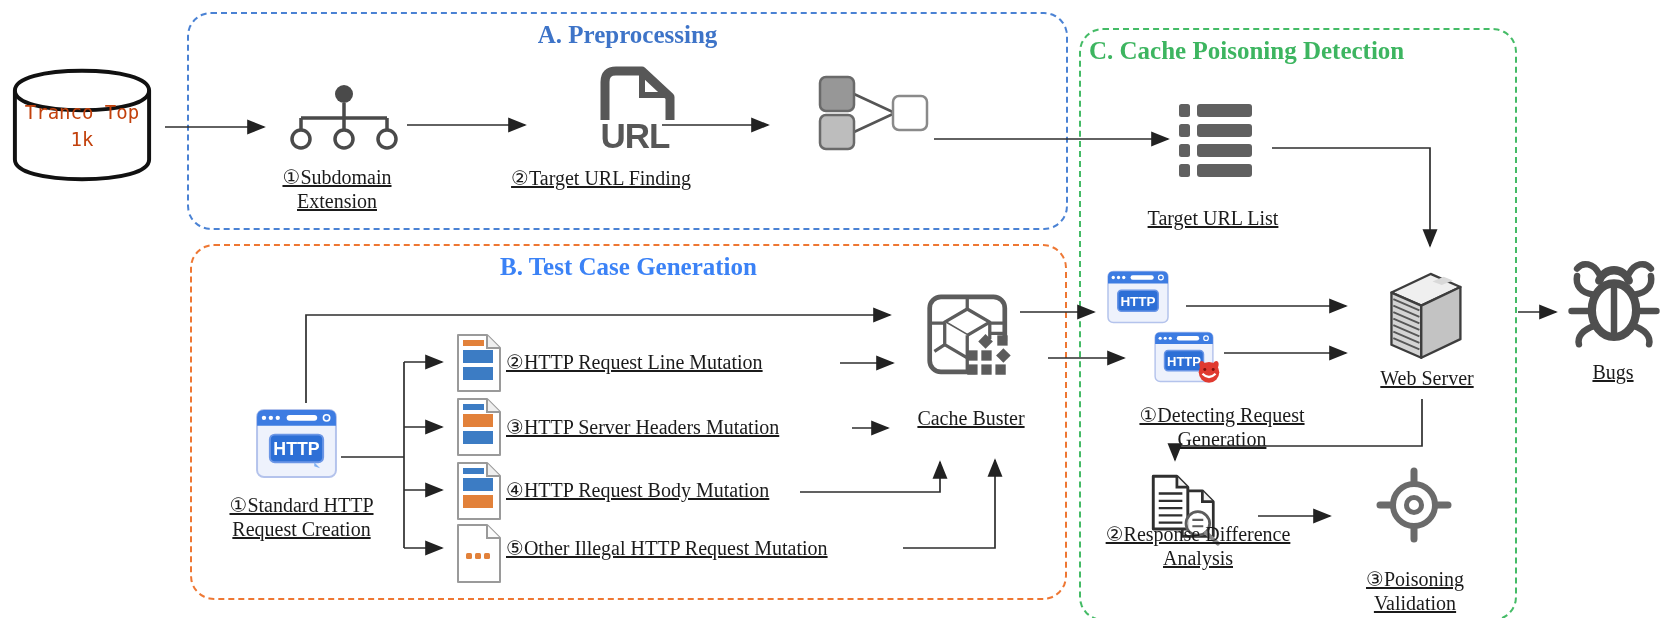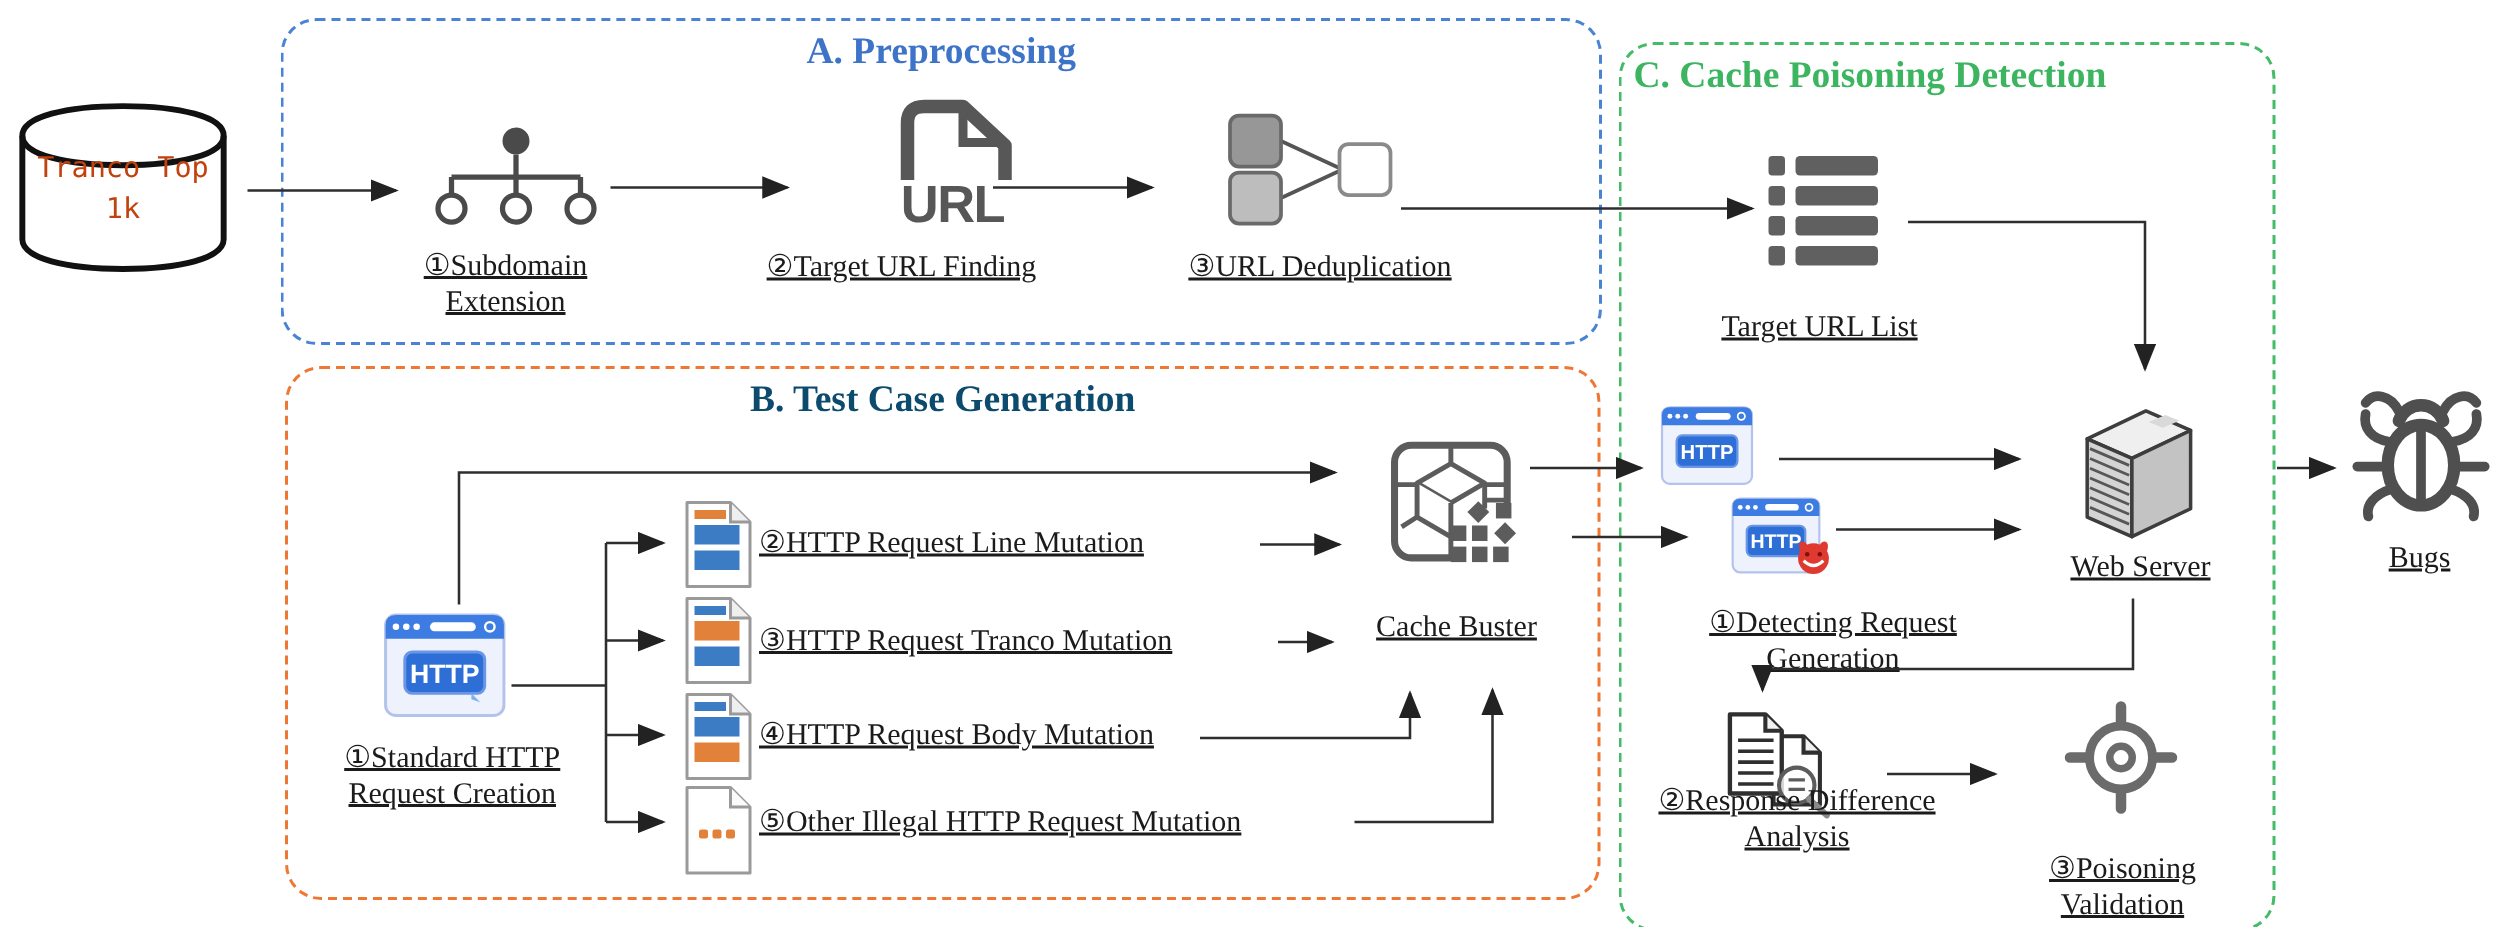--- a/index.html
+++ b/index.html
@@ -9,21 +9,21 @@
   }
   .box{position:absolute;border-radius:24px;box-sizing:border-box;}
   .box-a{border:2px dashed #4a82d4;}
   .box-b{border:2px dashed #ee7733;}
   .box-c{border:2px dashed #44bb66;}
   .box-title{
     font-weight:bold;font-size:25px;line-height:28px;margin-top:7px;text-align:center;
     font-family:"Liberation Serif","DejaVu Serif",serif;
   }
   .box-a .box-title{color:#3e74c8;}
-  .box-b .box-title{color:#0c4a6e;}
+  .box-b .box-title{color:#3b82f6;}
   .box-c .box-title{color:#3db560;text-align:left;padding-left:8px;}
   .lbl{
     position:absolute;font-size:20px;line-height:24px;text-align:center;
     font-family:"Liberation Serif","DejaVu Serif","DejaVu Sans",serif;
     text-decoration:underline;
   }
   .lbl.row{text-align:right;white-space:nowrap;}
   .icon{position:absolute;overflow:visible;}
   .icon svg{display:block;overflow:visible;}
   #edges{position:absolute;left:0;top:0;z-index:3;pointer-events:none;}
@@ -107,21 +107,20 @@
   <div class="lbl" style="left:496px;top:166px;width:210px;">②Target URL Finding</div>
 
   <div class="icon" style="left:798px;top:70px;width:130px;height:86px;">
     <svg width="130" height="86" viewBox="0 0 130 86">
       <path d="M56,24 L97,43 M56,62 L97,43" stroke="#555" stroke-width="2.5" fill="none"></path>
       <rect x="22" y="7" width="34" height="34" rx="6" fill="#979797" stroke="#6a6a6a" stroke-width="2.5"></rect>
       <rect x="22" y="45" width="34" height="34" rx="6" fill="#bdbdbd" stroke="#6a6a6a" stroke-width="2.5"></rect>
       <rect x="95" y="26" width="34" height="34" rx="6" fill="#ffffff" stroke="#8a8a8a" stroke-width="2.5"></rect>
     </svg>
   </div>
-  <div class="lbl" style="left:775px;top:166px;width:210px;">③URL Deduplication</div>
 
   <div class="icon" style="left:1178px;top:103px;width:74px;height:80px;">
     <svg width="74" height="80" viewBox="0 0 74 80" fill="#606060">
       <rect x="1" y="1" width="11" height="13" rx="2.5"></rect>
         <rect x="19" y="1" width="55" height="13" rx="3"></rect>
       <rect x="1" y="21" width="11" height="13" rx="2.5"></rect>
         <rect x="19" y="21" width="55" height="13" rx="3"></rect>
       <rect x="1" y="41" width="11" height="13" rx="2.5"></rect>
         <rect x="19" y="41" width="55" height="13" rx="3"></rect>
       <rect x="1" y="61" width="11" height="13" rx="2.5"></rect>
@@ -159,21 +158,21 @@
 
   <div class="icon" style="left:456px;top:397px;width:46px;height:60px;">
     <svg width="46" height="60" viewBox="0 0 46 60">
       <path d="M2,2 H31 L44,15 V58 H2 Z" fill="#fff" stroke="#9a9a9a" stroke-width="2" stroke-linejoin="round"></path>
       <path d="M31,2 V15 H44" fill="#efefef" stroke="#9a9a9a" stroke-width="2"></path>
       <rect x="7" y="7" width="21" height="6" fill="#3c7cc4"></rect>
       <rect x="7" y="17" width="30" height="13" fill="#e2813a"></rect>
       <rect x="7" y="34" width="30" height="13" fill="#3c7cc4"></rect>
     </svg>
   </div>
-  <div class="lbl row" style="left:506px;top:415px;">③HTTP Request Tranco Mutation</div>
+  <div class="lbl row" style="left:506px;top:415px;">③HTTP Server Headers Mutation</div>
 
   <div class="icon" style="left:456px;top:461px;width:46px;height:60px;">
     <svg width="46" height="60" viewBox="0 0 46 60">
       <path d="M2,2 H31 L44,15 V58 H2 Z" fill="#fff" stroke="#9a9a9a" stroke-width="2" stroke-linejoin="round"></path>
       <path d="M31,2 V15 H44" fill="#efefef" stroke="#9a9a9a" stroke-width="2"></path>
       <rect x="7" y="7" width="21" height="6" fill="#3c7cc4"></rect>
       <rect x="7" y="17" width="30" height="13" fill="#3c7cc4"></rect>
       <rect x="7" y="34" width="30" height="13" fill="#e2813a"></rect>
     </svg>
   </div>

